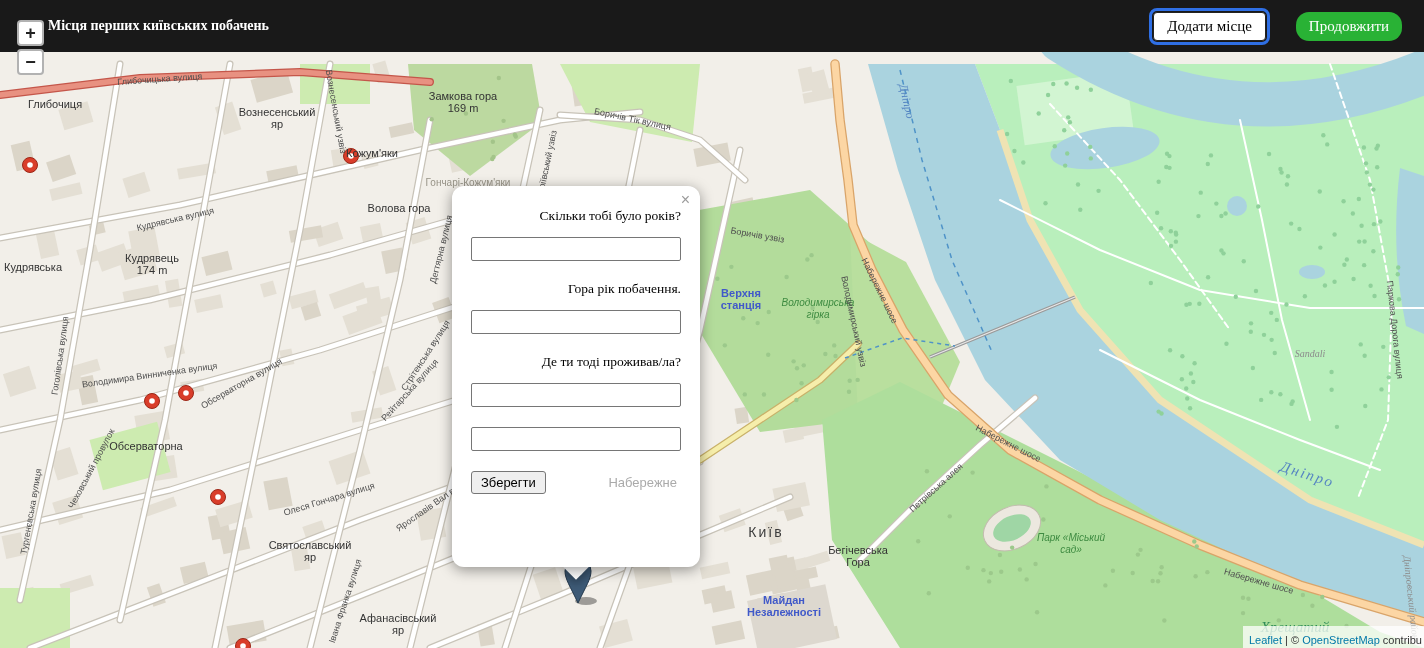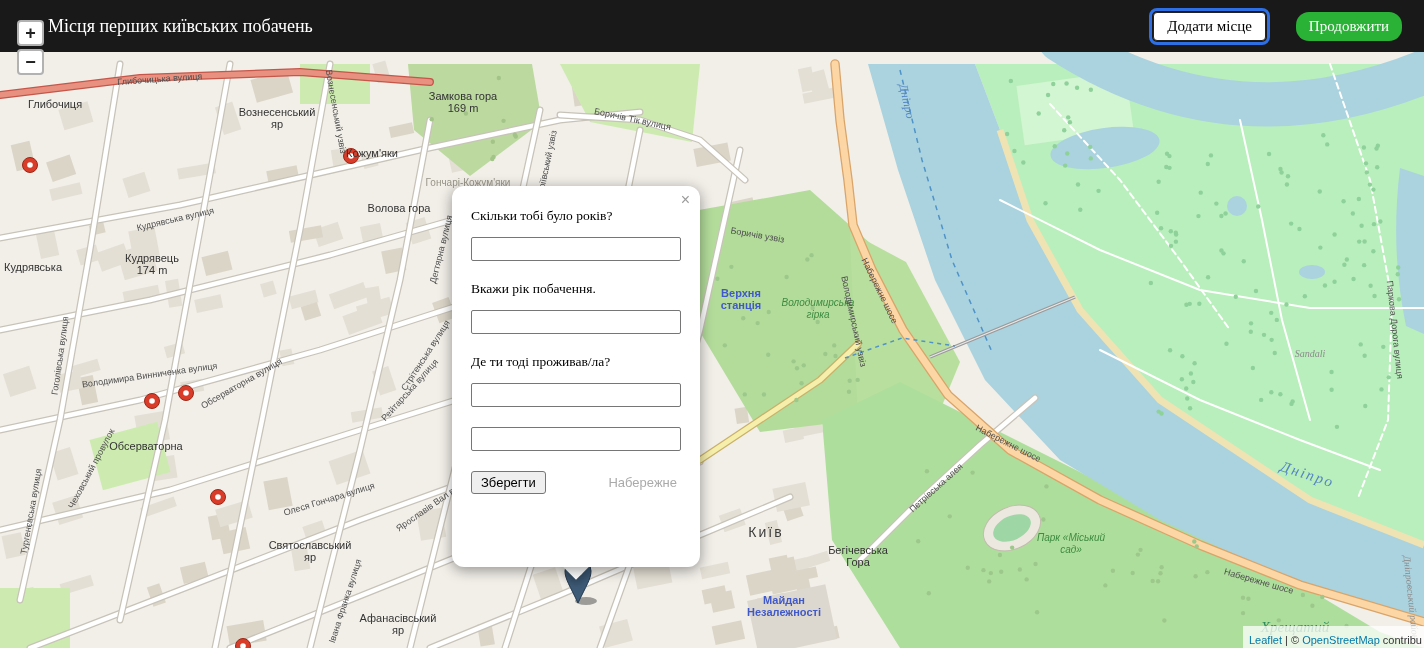--- a/index.html
+++ b/index.html
@@ -2,21 +2,21 @@
 <html><head>
 <meta charset="utf-8">
 <style>
   html,body{margin:0;padding:0;}
   body{width:1424px;height:648px;overflow:hidden;position:relative;background:#f2efe9;
        font-family:"Liberation Serif",serif;}
 
   
   .header{position:absolute;top:0;left:0;right:0;height:52px;background:#191919;z-index:10;
           display:flex;align-items:center;}
-  .header-title{color:#fff;font-weight:normal;font-size:18px;margin-left:48px;white-space:nowrap;}
+  .header-title{color:#fff;font-weight:bold;font-size:14px;margin-left:48px;white-space:nowrap;}
   .header-buttons{margin-left:auto;margin-right:22px;display:flex;gap:30px;align-items:center;}
   .btn-add{background:#fff;color:#000;font:15px "Liberation Serif",serif;padding:5px 13px;
            border:1px solid #222;border-radius:4px;outline:3px solid #2f6fe4;outline-offset:1px;cursor:pointer;}
   .btn-continue{background:#29b235;color:#fff;font:15px "Liberation Serif",serif;padding:6px 13px;
            border:none;border-radius:13px;cursor:pointer;}
 
   
   .zoom{position:absolute;left:17px;top:20px;z-index:20;}
   .zoom button{display:block;width:27px;height:26px;background:#fff;border:2px solid rgba(0,0,0,0.3);
            border-radius:4px;font:bold 18px "Liberation Sans",sans-serif;line-height:20px;color:#222;
@@ -35,21 +35,21 @@
   .lbl-bl {font:bold 11px "Liberation Sans",sans-serif;fill:#4059c9;}
   .lbl-ci {font:14px "Liberation Sans",sans-serif;fill:#3c3c3c;letter-spacing:2px;}
   .lbl-gi {font:italic 10px "Liberation Serif",serif;fill:#8c8c8c;}
 
   
   .popup{position:absolute;left:452px;top:186px;width:248px;height:381px;background:#fff;
          border-radius:12px;box-shadow:0 3px 14px rgba(0,0,0,0.4);z-index:5;box-sizing:border-box;}
   .popup-close{position:absolute;top:6px;right:10px;color:#9b9b9b;font:16px/16px "Liberation Sans",sans-serif;
          background:none;border:none;cursor:pointer;padding:0;}
   .popup-content{margin:22px 19px 0 19px;font-size:13.5px;color:#000;}
-  .f-label{margin:0 0 13px 0;}
+  .f-label{margin:0 0 13px 0;text-align:right;}
   .popup-content input{display:block;width:210px;height:24px;box-sizing:border-box;
          border:1px solid #767676;border-radius:2px;margin:0 0 20px 0;padding:1px 3px;
          font:13px "Liberation Sans",sans-serif;background:#fff;}
   .popup-actions{display:flex;justify-content:space-between;align-items:center;margin-top:2px;}
   .save-btn{font:13px "Liberation Sans",sans-serif;background:#efefef;border:1px solid #767676;
          border-radius:3px;padding:3px 9px;color:#000;cursor:pointer;}
   .delete-btn{font:13px "Liberation Sans",sans-serif;background:none;border:none;color:#aaa;cursor:default;padding:3px 4px;}
   .popup-tip{position:absolute;left:567px;top:558px;width:18px;height:18px;background:#fff;
          transform:rotate(45deg);box-shadow:4px 4px 8px rgba(0,0,0,0.25);z-index:4;}
 
@@ -570,21 +570,21 @@
   <button>+</button>
   <button>−</button>
 </div>
 
 <div class="popup-tip"></div>
 <div class="popup">
   <button class="popup-close">×</button>
   <div class="popup-content">
     <div class="f-label">Скільки тобі було років?</div>
     <input type="text" value="" style="">
-    <div class="f-label">Вкажи рік побачення.</div>
+    <div class="f-label">Гора рік побачення.</div>
     <input type="text" value="" style="">
     <div class="f-label">Де ти тоді проживав/ла?</div>
     <input type="text" value="" style="">
     <input type="text" value="" style="">
     <div class="popup-actions">
       <button class="save-btn">Зберегти</button>
       <button class="delete-btn">Набережне</button>
     </div>
   </div>
 </div>

